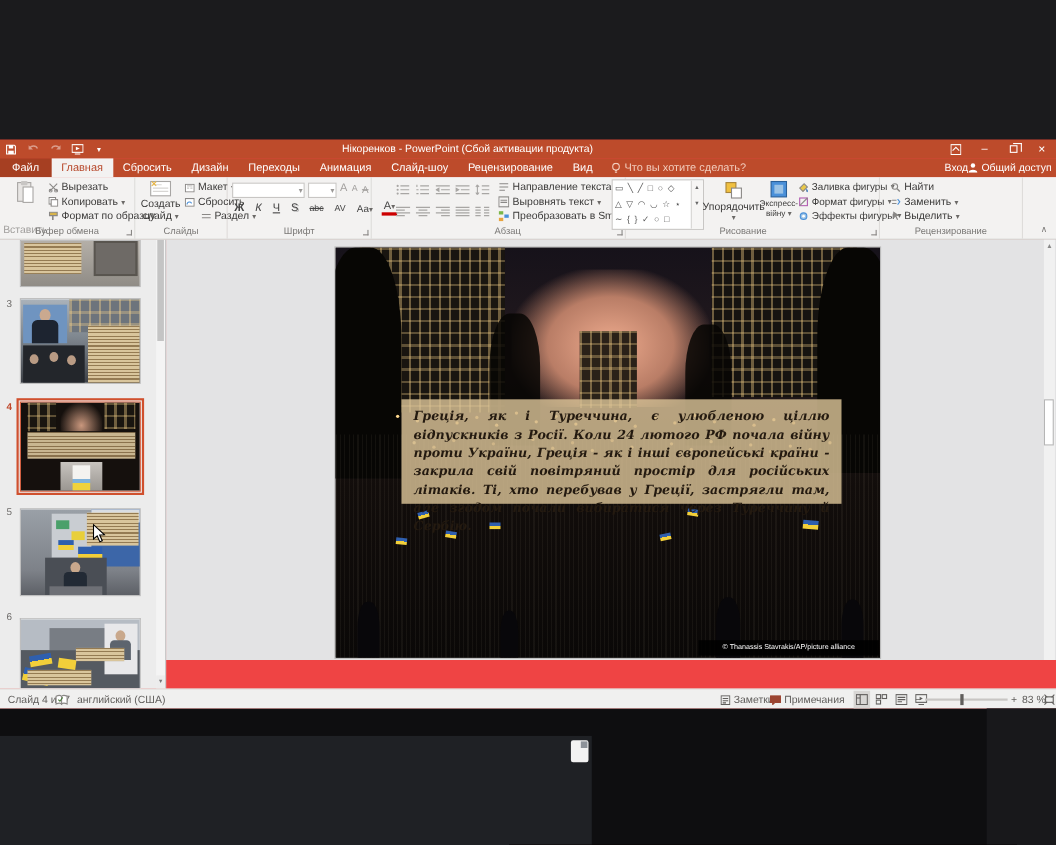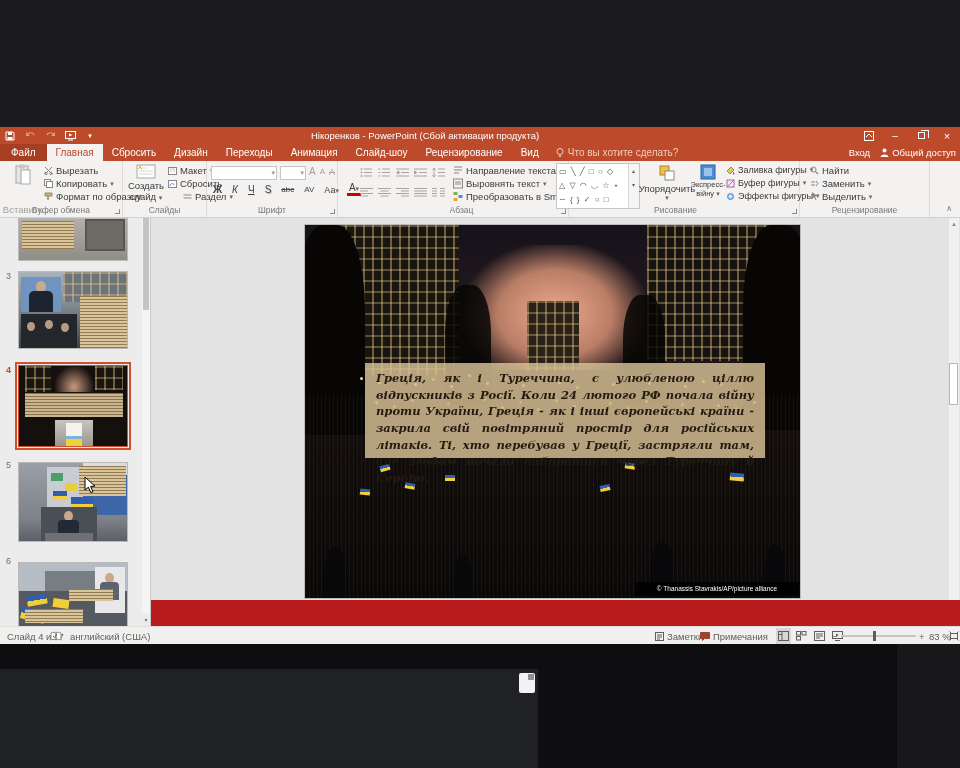--- a/index.html
+++ b/index.html
@@ -9,37 +9,37 @@
   .abs { position:absolute; }
 
   
   .topstrip { left:0; top:0; width:960px; height:127px; background:#1b1b1d; }
   .bottompanel { left:0; top:669px; width:538px; height:99px; background:#1f2125; }
   .rightcol { left:897px; top:644px; width:63px; height:124px; background:#18181b; }
   .dockicon { left:519px; top:673px; width:16px; height:20px; background:#f2f2f2; border-radius:2px; }
   .dockicon .notch { position:absolute; right:1px; top:1px; width:6px; height:6px; background:#8d9299; }
 
   
-  .window { left:0; top:127px; width:960px; height:517px; background:#b91c1c; }
+  .window { left:0; top:127px; width:960px; height:517px; background:#ef4444; }
   .titlebar { left:0; top:0; width:960px; height:17px; background:#bd4b2b; color:#fff; }
   .qat { position:absolute; left:0; top:0; height:17px; display:flex; align-items:center; }
   .qat .qbtn { width:20px; height:17px; display:flex; align-items:center; justify-content:center; }
   .dim { opacity:.45; }
   .title-text { position:absolute; left:0; right:110px; top:0; height:17px; text-align:center; font-size:9.5px; line-height:17px; white-space:nowrap; }
   .winbtns { position:absolute; right:0; top:0; height:17px; display:flex; }
   .winbtn { width:26px; height:17px; display:flex; align-items:center; justify-content:center; font-size:10px; color:#fff; }
   .restore-glyph { width:7px; height:7px; border:1px solid #fff; position:relative; background:transparent; }
   .restore-glyph:before { content:""; position:absolute; left:2px; top:-3px; width:7px; height:7px; border:1px solid #fff; border-bottom:none; border-left:none; }
 
   .tabrow { left:0; top:17px; width:960px; height:17px; background:#bd4b2b; display:flex; align-items:stretch; font-size:10px; color:#fff; }
   .tab { padding:0 9px; display:flex; align-items:center; white-space:nowrap; }
   .tab-file { background:#a63f22; padding:0 11px; }
   .tab-selected { background:#f3f2f1; color:#b7472a; }
   .tellme { display:flex; align-items:center; gap:4px; color:#f2cdbd; padding:0 8px; }
-  .tabrow-right { position:absolute; right:4px; top:17px; height:17px; display:flex; align-items:center; gap:10px; color:#fff; font-size:9.5px; }
+  .tabrow-right { position:absolute; right:4px; top:17px; height:17px; display:flex; align-items:center; color:#fff; font-size:9.5px; }
 
   .ribbon { left:0; top:34px; width:960px; height:57px; background:#f3f2f1; border-bottom:1px solid #d2d0ce; font-size:9.5px; color:#3b3a39; }
   .rgroup { position:absolute; top:0; height:56px; border-right:1px solid #dedcda; }
   .glabel { position:absolute; left:0; right:0; bottom:2px; text-align:center; font-size:8.5px; color:#7a7876; white-space:nowrap; }
   .dlaunch { position:absolute; right:2px; bottom:3px; width:5px; height:5px; border-right:1px solid #8a8886; border-bottom:1px solid #8a8886; }
   .bigbtn { position:absolute; display:flex; flex-direction:column; align-items:center; text-align:center; }
   .smallrow { position:absolute; display:flex; align-items:center; gap:3px; white-space:nowrap; }
   .grayed { color:#a19f9d; }
   .caret { font-size:7px; color:#6b6967; }
   .combo { background:#fff; border:1px solid #c8c6c4; height:14px; position:relative; }
@@ -395,21 +395,21 @@
               <path d="M7 6c1 1,1.5 2,0.5 2.5" stroke="#4a90d9"></path>
             </svg>
           <span>Заливка фигуры</span>
             <span class="caret">▾</span>
         </div>
         <div class="smallrow" style="left:174px;top:17px;font-size:9px">
           <svg class="picon" style="width:9px;height:9px" viewBox="0 0 9 9">
               <rect x="1" y="1" width="7" height="7" fill="none" stroke="#b05ab0"></rect>
               <path d="M1 8L8 1" stroke="#8a8886"></path>
             </svg>
-          <span>Буфер фигуры</span>
+          <span>Формат фигуры</span>
             <span class="caret">▾</span>
         </div>
         <div class="smallrow" style="left:174px;top:30px;font-size:9px">
           <svg class="picon" style="width:9px;height:9px" viewBox="0 0 9 9">
               <circle cx="4.5" cy="4.5" r="3" fill="#9cc3e5" stroke="#4a90d9"></circle>
               <circle cx="4.5" cy="4.5" r="1.2" fill="#fff"></circle>
             </svg>
           <span>Эффекты фигуры</span>
             <span class="caret">▾</span>
         </div>

